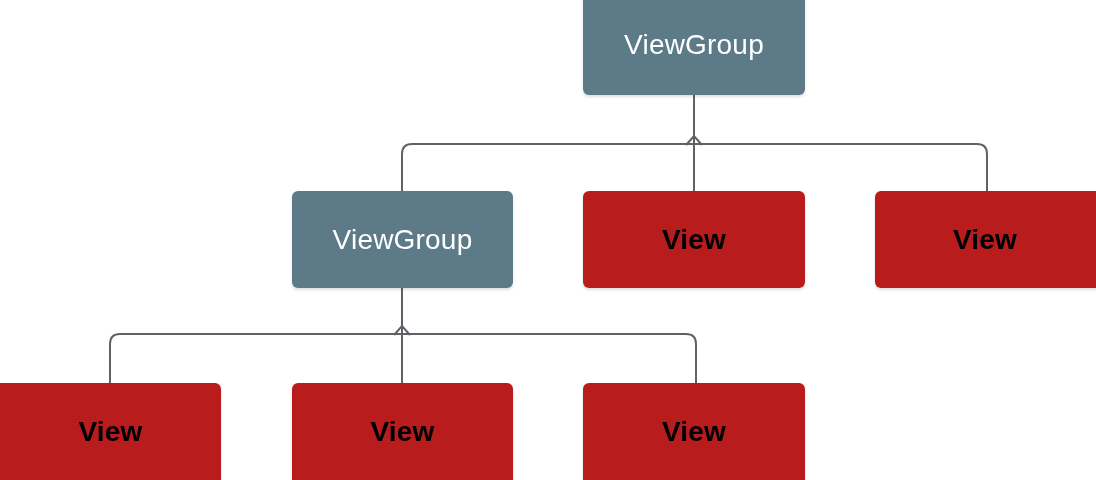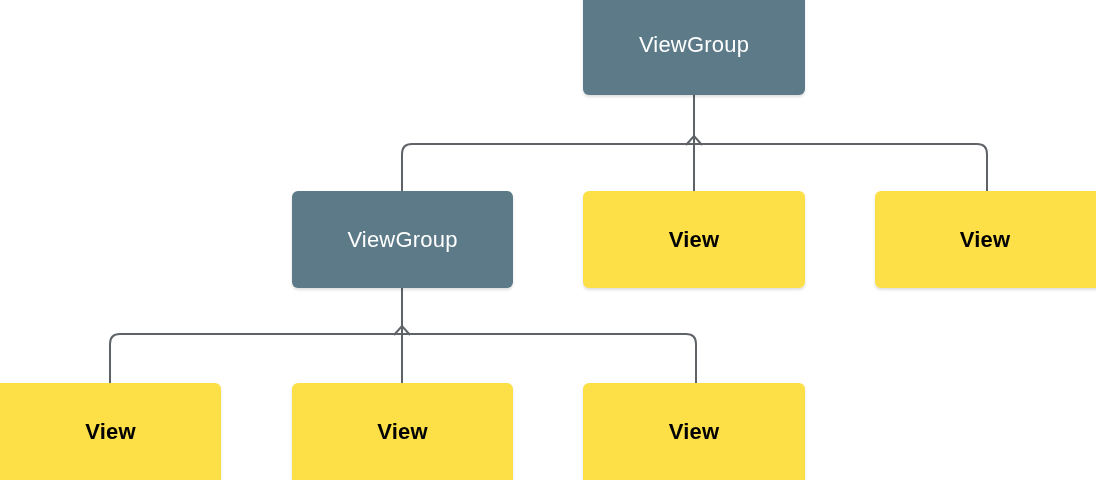--- a/index.html
+++ b/index.html
@@ -34,24 +34,24 @@
     border-radius: 6px;
     display: flex;
     align-items: center;
     justify-content: center;
     box-shadow: 0 2px 3px rgba(0,0,0,0.13);
   }
   .node-viewgroup {
     background: #5d7a88;
   }
   .node-view {
-    background: #fde047;
+    background: #b91c1c;
   }
   .node-label {
-    font-size: 22px;
+    font-size: 28px;
     line-height: 1;
     white-space: nowrap;
     letter-spacing: 0.2px;
   }
   .node-viewgroup .node-label {
     color: #ffffff;
     font-weight: 400;
   }
   .node-view .node-label {
     color: #000000;

